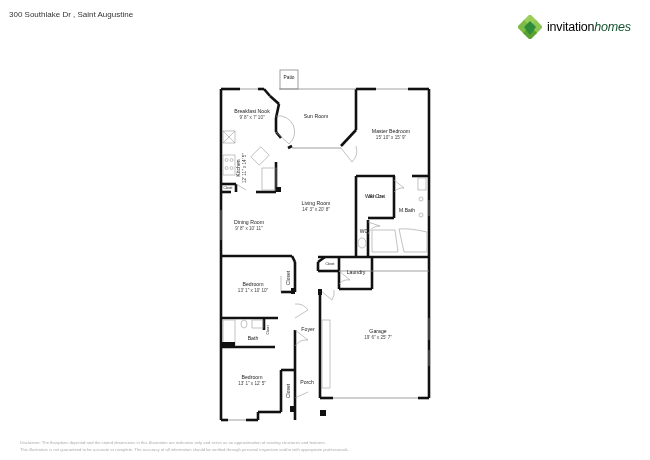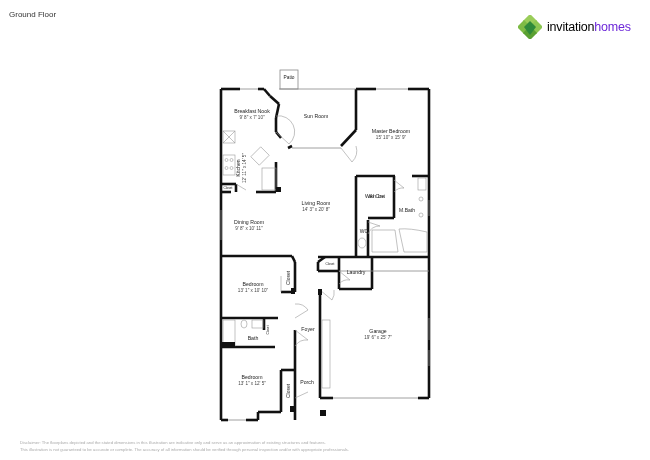--- a/index.html
+++ b/index.html
@@ -1,30 +1,30 @@
 <!DOCTYPE html>
 <html><head>
 <meta charset="utf-8">
 <style>
   html, body { margin:0; padding:0; background:#ffffff; }
   body { width:650px; height:460px; position:relative; overflow:hidden; font-family:"Liberation Sans", sans-serif; color:#222; }
   .hdr { position:absolute; left:9px; top:9px; font-size:8px; line-height:12px; color:#333; }
   .logo { position:absolute; left:518px; top:15px; display:flex; align-items:center; }
   .logo-text { font-size:12.5px; margin-left:5px; letter-spacing:-0.2px; }
   .logo-text .a { color:#000000; }
-  .logo-text .b { color:#6d28d9; }
+  .logo-text .b { color:#14532d;font-style:italic; }
   svg.plan { position:absolute; left:0; top:0; }
   .lbl { font-family:"Liberation Sans", sans-serif; fill:#222; }
   .disc { position:absolute; left:20px; top:439px; font-size:4.2px; line-height:7px; color:#aaa; }
 </style>
 </head>
 <body>
 
 <div class="hdr">
-  <div>Ground Floor</div>
+  <div>300 Southlake Dr , Saint Augustine</div>
 </div>
 
 <div class="logo">
   <svg width="24" height="24" viewBox="0 0 24 24">
     <rect x="7" y="1" width="10" height="10" fill="#9acd5a" transform="rotate(45 12 6)"></rect>
     <rect x="1" y="7" width="10" height="10" fill="#7dbb45" transform="rotate(45 6 12)"></rect>
     <rect x="13" y="7" width="10" height="10" fill="#8cc652" transform="rotate(45 18 12)"></rect>
     <rect x="7" y="13" width="10" height="10" fill="#5aa032" transform="rotate(45 12 18)"></rect>
     <polygon points="6,12 12,6 18,12 12,20" fill="#2f8a3a"></polygon>
   </svg>

